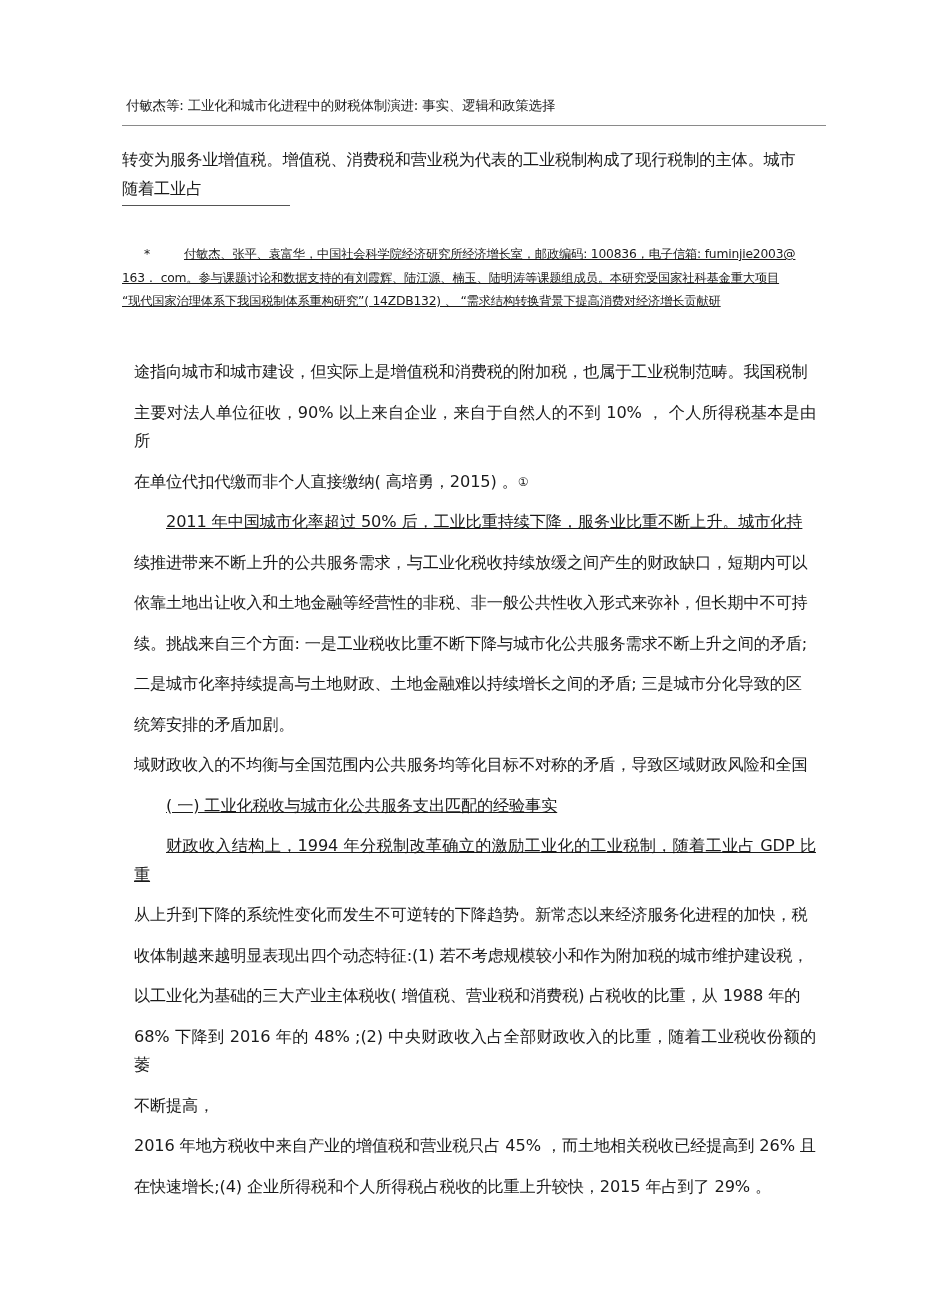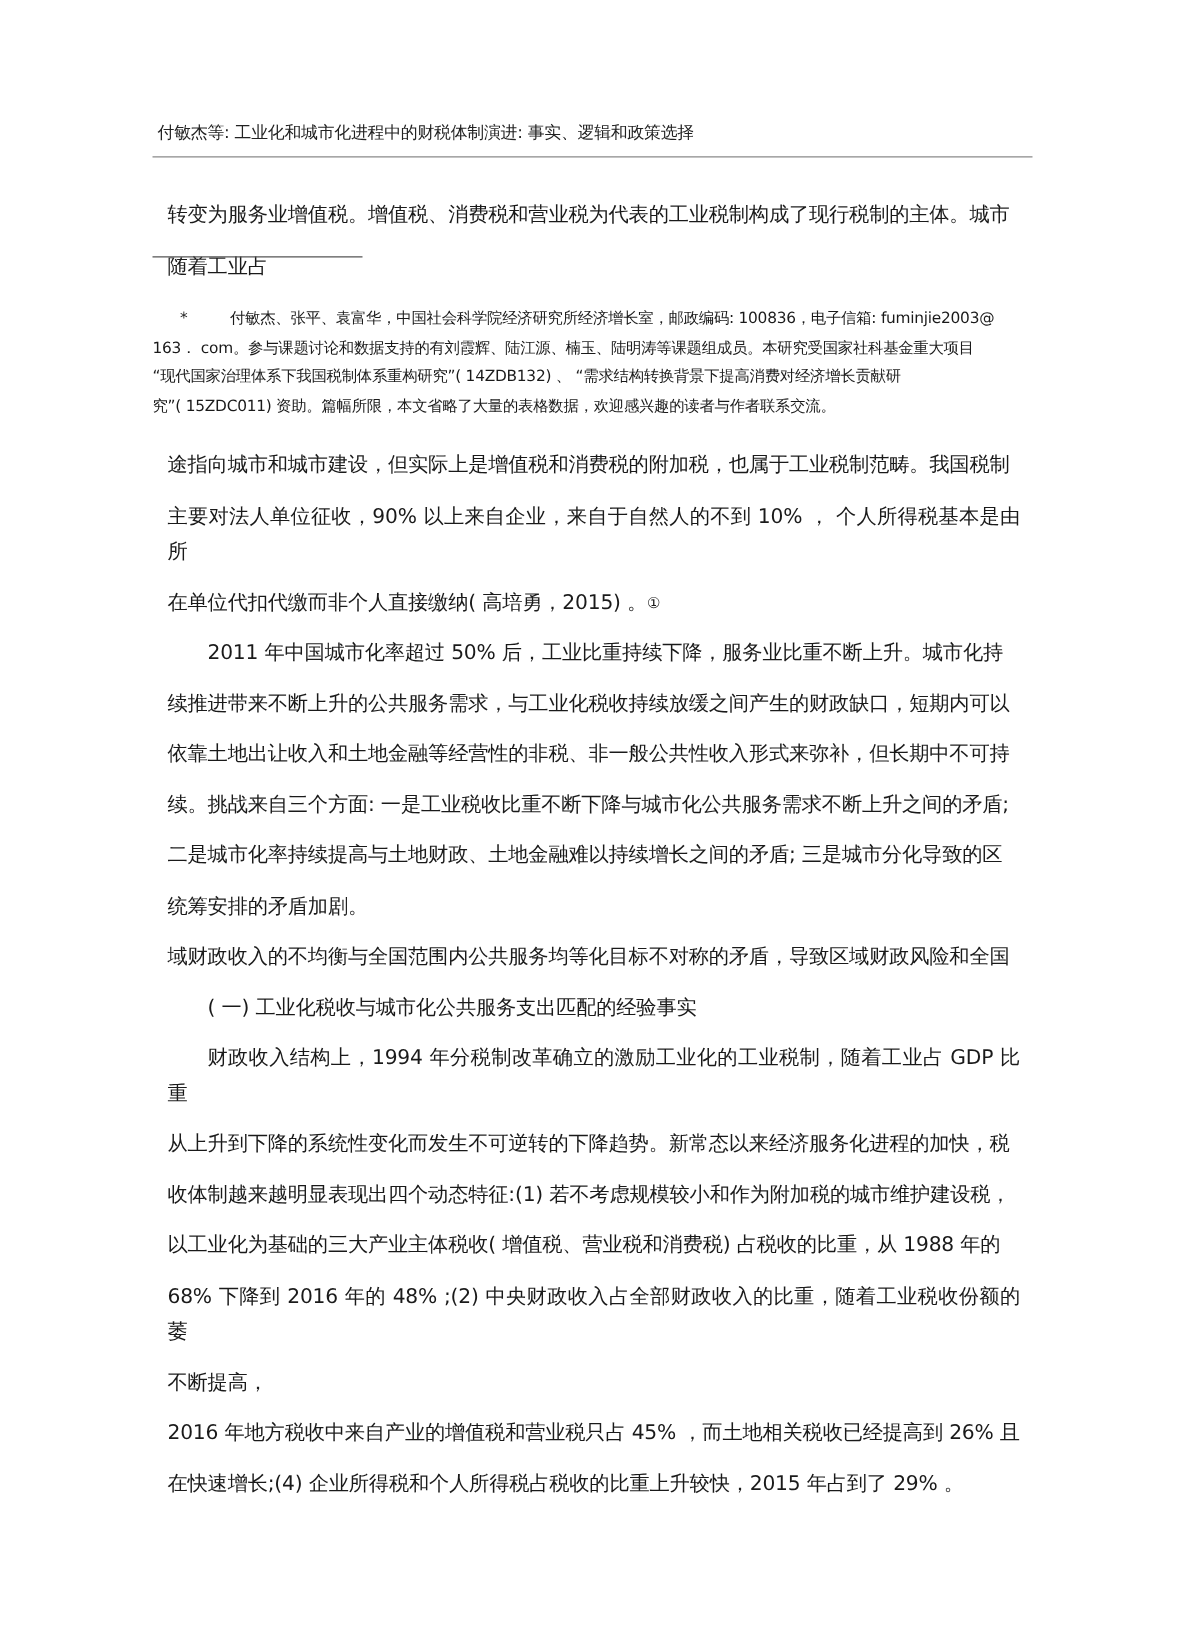--- a/index.html
+++ b/index.html
@@ -1,28 +1,28 @@
 <!DOCTYPE html>
 <html><head>
   <meta charset="utf-8">
   <style>
     html, body { margin: 0; padding: 0; background: #ffffff; }
     body { width: 950px; height: 1312px; position: relative; overflow: hidden;
            font-family: "DejaVu Sans", "Liberation Sans", sans-serif; color: #1a1a1a; }
     .page { position: absolute; left: 122px; top: 0; width: 706px; }
     .running-head { position: absolute; top: 97px; left: 4px; font-size: 13.5px; color: #222; white-space: nowrap; letter-spacing: -0.2px; }
     .head-rule { position: absolute; top: 125px; left: 0; width: 704px; height: 0; border-top: 1.5px solid #8a8a8a; }
-    .body-text { font-size: 16.2px; line-height: 28.5px; letter-spacing: -0.15px; margin: 12px; text-align: justify; }
+    .body-text { font-size: 16.2px; line-height: 28.5px; letter-spacing: -0.15px; margin: 0; text-align: justify; }
     .para-top { position: absolute; top: 146px; left: 0; width: 706px; }
     .fn-rule { position: absolute; top: 205px; left: 0; width: 168px; border-top: 1px solid #555; }
-    .footnote { position: absolute; top: 243px; left: 0; width: 706px; font-size: 12.3px; line-height: 23.5px; letter-spacing: -0.2px; color: #1a1a1a; }
+    .footnote { position: absolute; top: 243px; left: 0; width: 706px; font-size: 12.3px; line-height: 23.5px; letter-spacing: -0.2px; color: #1a1a1a; text-decoration: underline; }
     .footnote p { margin: 0; }
     .main { position: absolute; top: 346px; left: 0; width: 706px; }
     .main p { margin: 12px; }
-    .indent { text-indent: 32px; }
+    .indent { text-indent: 32px; text-decoration: underline; }
     .noindent { text-indent: 0; }
     .circled { font-size: 12px; vertical-align: 1px; }
   </style>
 </head>
 <body>
 
 <div class="page">
 
   <div class="running-head">付敏杰等: 工业化和城市化进程中的财税体制演进: 事实、逻辑和政策选择</div>
   <div class="head-rule"></div>
@@ -31,21 +31,20 @@
     <p class="body-text noindent">转变为服务业增值税。增值税、消费税和营业税为代表的工业税制构成了现行税制的主体。城市</p>
     <p class="body-text noindent">随着工业占</p>
   </div>
 
   <div class="fn-rule"></div>
 
   <div class="footnote">
     <p><span style="display:inline-block;width:28px;text-align:right;">*</span><span style="display:inline-block;width:34px;"></span><span>付敏杰、张平、袁富华，中国社会科学院经济研究所经济增长室，邮政编码: 100836，电子信箱: fuminjie2003@</span></p>
     <p>163． com。参与课题讨论和数据支持的有刘霞辉、陆江源、楠玉、陆明涛等课题组成员。本研究受国家社科基金重大项目</p>
     <p>“现代国家治理体系下我国税制体系重构研究”( 14ZDB132) 、 “需求结构转换背景下提高消费对经济增长贡献研</p>
-    <p>究”( 15ZDC011) 资助。篇幅所限，本文省略了大量的表格数据，欢迎感兴趣的读者与作者联系交流。</p>
   </div>
 
   <div class="main">
     <div>
       <p class="body-text">途指向城市和城市建设，但实际上是增值税和消费税的附加税，也属于工业税制范畴。我国税制</p>
       <p class="body-text">主要对法人单位征收，90% 以上来自企业，来自于自然人的不到 10% ， 个人所得税基本是由所</p>
       <p class="body-text"><span>在单位代扣代缴而非个人直接缴纳( 高培勇，2015) 。</span><span class="circled">①</span></p>
     </div>
 
     <div>

